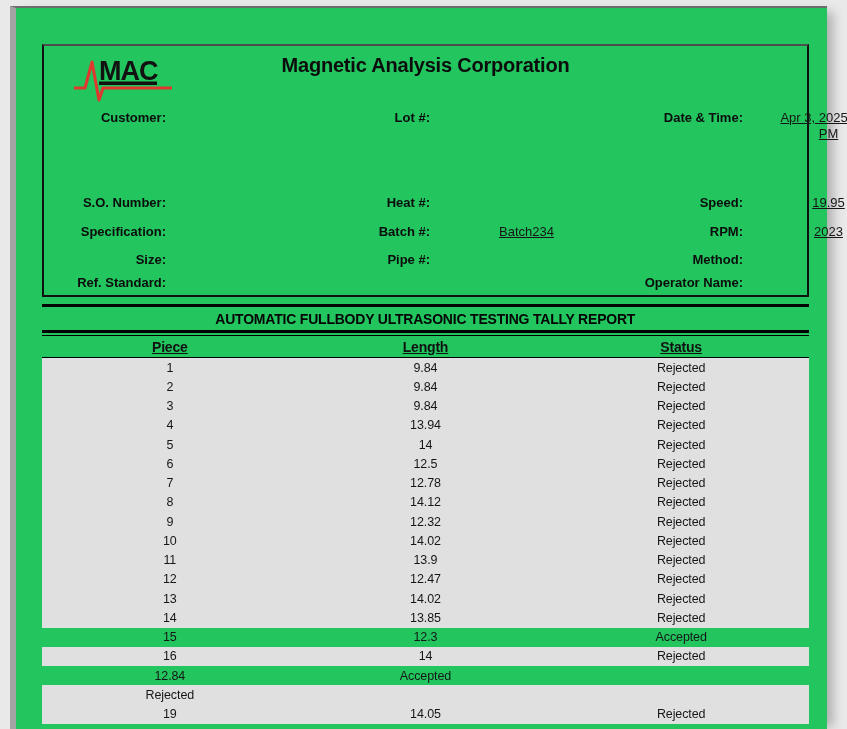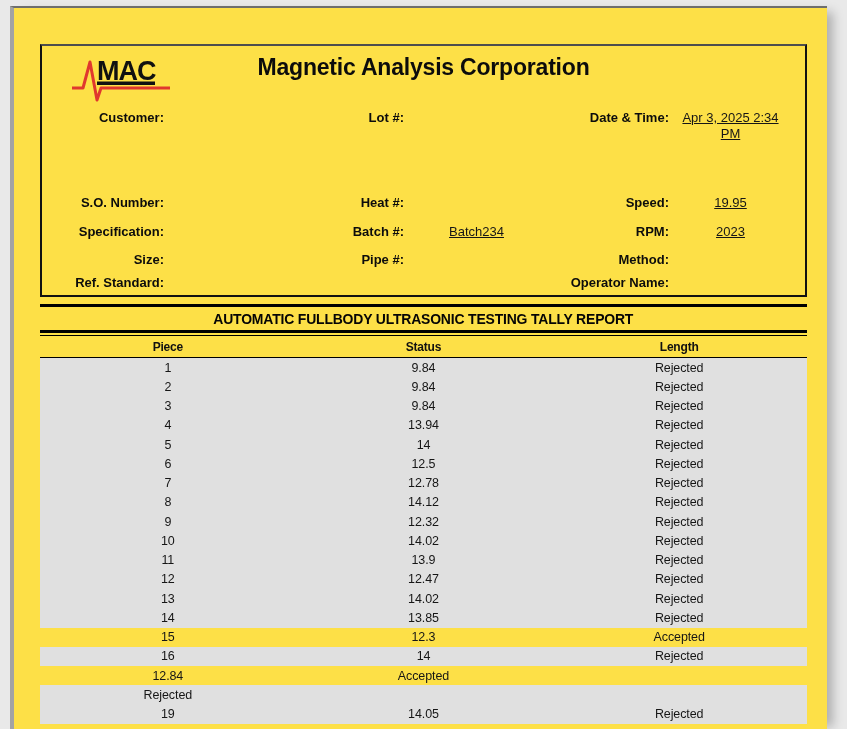--- a/index.html
+++ b/index.html
@@ -6,44 +6,44 @@
   html,body { width:847px; height:729px; overflow:hidden; }
   body {
     background:#e9e9e9;
     font-family:"Liberation Sans", sans-serif;
     color:#111;
     position:relative;
   }
   .page {
     position:absolute; left:10px; top:6px;
     width:817px; height:723px;
-    background:#fde047;
+    background:#22c55e;
     border-top:2px solid #6e6e6e;
-    border-left:4px solid #a3a3a3;
+    border-left:6px solid #a3a3a3;
     box-shadow:10px 2px 10px -4px rgba(0,0,0,0.25);
   }
   
   .header-box {
     position:absolute; left:26px; top:36px;
     width:767px; height:253px;
     border:2px solid #111;
     border-top-color:#4d4d4d;
   }
   .company-title {
     position:absolute; top:8px; left:0; right:0;
     text-align:center;
-    font-size:23px; font-weight:bold; letter-spacing:-0.2px;
+    font-size:20px; font-weight:bold; letter-spacing:-0.2px;
     color:#0c0c0c;
   }
   .logo { position:absolute; top:4px; left:28px; width:104px; height:56px; }
   .frow {
     position:absolute; left:0; width:100%;
     display:grid;
     grid-template-columns:122px 240px 140px 125px 118px;
-    font-size:13px; line-height:16px;
+    font-size:13px; line-height:16px;gap:24px;
   }
   .frow:nth-of-type(1){ top:64px; }
   .frow:nth-of-type(2){ top:149px; }
   .frow:nth-of-type(3){ top:178px; }
   .frow:nth-of-type(4){ top:206px; }
   .frow:nth-of-type(5){ top:229px; }
   .flabel { font-weight:bold; text-align:right; color:#0c0c0c; white-space:nowrap; }
   .fvalue { text-align:center; padding-left:5px; color:#161616;text-decoration:underline; }
   
   .report { position:absolute; left:26px; top:296px; width:767px;border-radius:25px; }
@@ -54,21 +54,21 @@
     height:23px; display:flex; align-items:center; justify-content:center;
   }
   .report-title-row span {
     font-size:15.5px; font-weight:bold; letter-spacing:-0.2px;
     white-space:nowrap; transform:scaleX(0.9); color:#050505;
   }
   .thead {
     height:21px;
     display:grid; grid-template-columns:1fr 1fr 1fr;
     align-items:center; text-align:center;
-    font-weight:bold; font-size:12px; letter-spacing:-0.2px;
+    font-weight:bold; font-size:14px; letter-spacing:-0.2px;text-decoration:underline;
   }
   .tbody .trow {
     height:19.25px;
     display:grid; grid-template-columns:1fr 1fr 1fr;
     align-items:center; text-align:center;
     font-size:12.5px; letter-spacing:-0.1px; color:#161616;
   }
   .trow.gray { background:var(--row-gray, #e0e0e0); }
 </style>
 </head>
@@ -129,22 +129,22 @@
     <div class="rule3"></div>
     <div class="report-title-row">
       <span>AUTOMATIC FULLBODY ULTRASONIC TESTING TALLY REPORT</span>
     </div>
     <div class="rule3"></div>
     <div class="gap2"></div>
     <div class="rule1"></div>
 
     <div class="thead">
       <span>Piece</span>
+      <span>Length</span>
       <span>Status</span>
-      <span>Length</span>
     </div>
     <div class="rule1"></div>
 
     <div class="tbody">
         <div class="trow gray">
     <span>1</span>
     <span>9.84</span>
     <span>Rejected</span>
   </div>
         <div class="trow gray">

